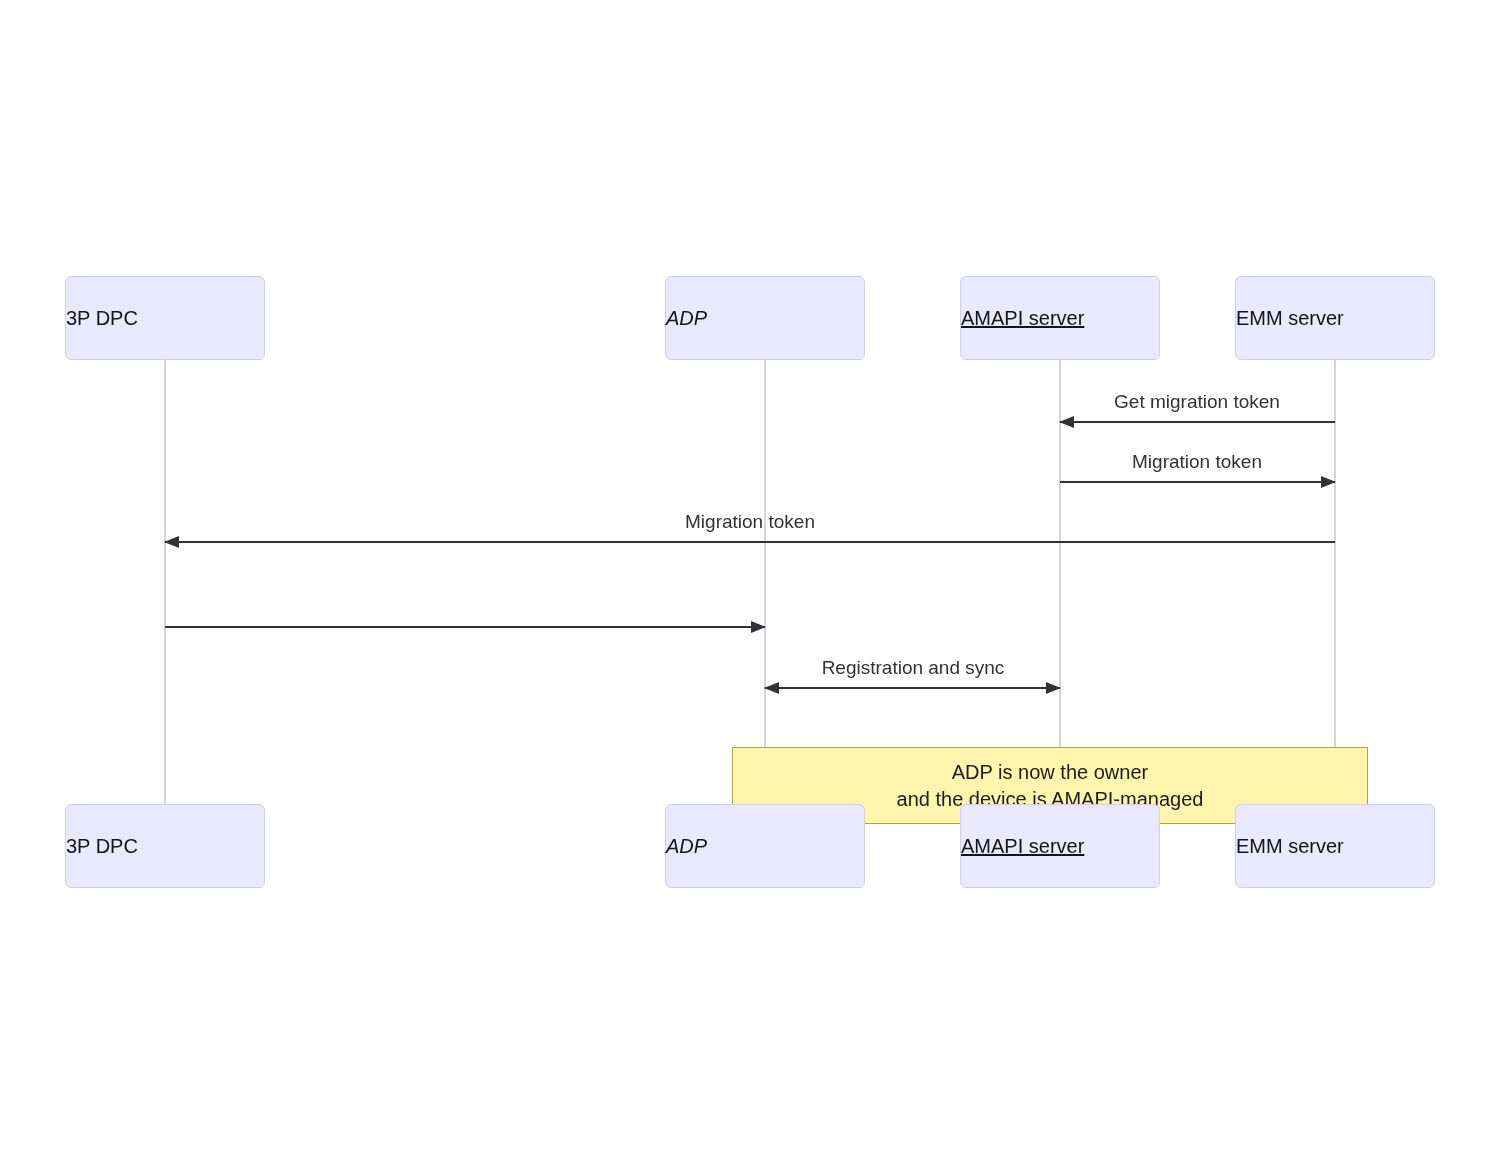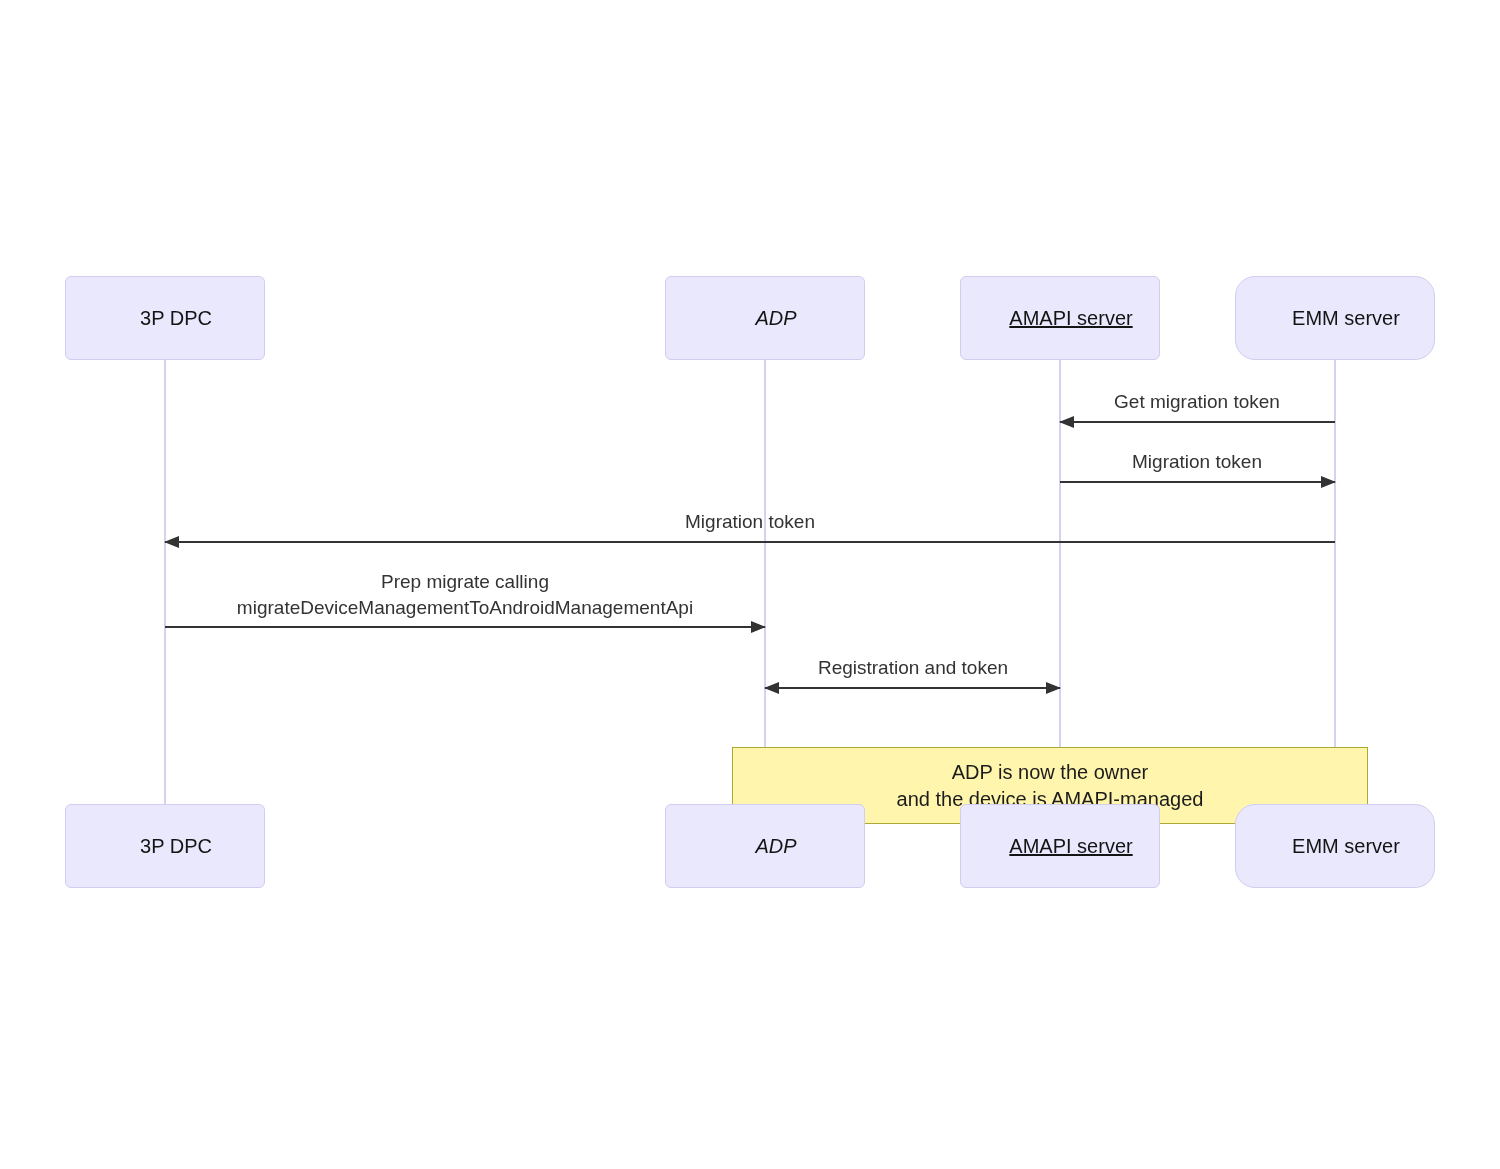--- a/index.html
+++ b/index.html
@@ -30,31 +30,29 @@
   
   .actor {
     position: absolute;
     width: 200px;
     height: 84px;
     background: #e9e8fc;
     border: 1.5px solid #d2cdef;
     border-radius: 6px;
     display: flex;
     align-items: center;
-    justify-content: center;
     font-size: 20px;
     color: #141414;
-    padding-left: 22px;
   }
   .row-top    { top: 276px; }
   .row-bottom { top: 804px; }
   .col-dpc   { left: 65px; }
   .col-adp   { left: 665px; font-style: italic; }
   .col-amapi { left: 960px; text-decoration: underline; }
-  .col-emm   { left: 1235px; border-radius: 20px; }
+  .col-emm   { left: 1235px; }
 
   
   .msg-line {
     position: absolute;
     height: 2px;
     background: #333333;
   }
   .msg-text {
     position: absolute;
     transform: translateX(-50%);
@@ -124,27 +122,25 @@
   <div class="msg-text m2-text">Migration token</div>
   <div class="msg-line m2-line">
     <i class="arrowhead right"></i>
   </div>
 
   <div class="msg-text m3-text">Migration token</div>
   <div class="msg-line m3-line">
     <i class="arrowhead left"></i>
   </div>
 
-  <div class="msg-text m4-text">Prep migrate calling
-migrateDeviceManagementToAndroidManagementApi</div>
   <div class="msg-line m4-line">
     <i class="arrowhead right"></i>
   </div>
 
-  <div class="msg-text m5-text">Registration and token</div>
+  <div class="msg-text m5-text">Registration and sync</div>
   <div class="msg-line m5-line">
     <i class="arrowhead left"></i>
     <i class="arrowhead right"></i>
   </div>
 
   <div class="note">ADP is now the owner
 and the device is AMAPI-managed</div>
 
   <div class="actor row-top col-dpc">
     <span>3P DPC</span>

